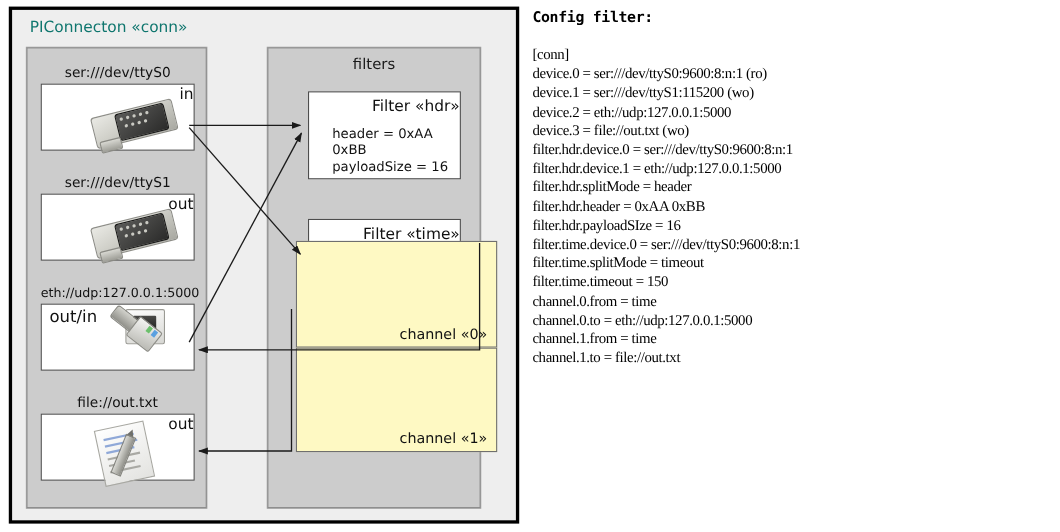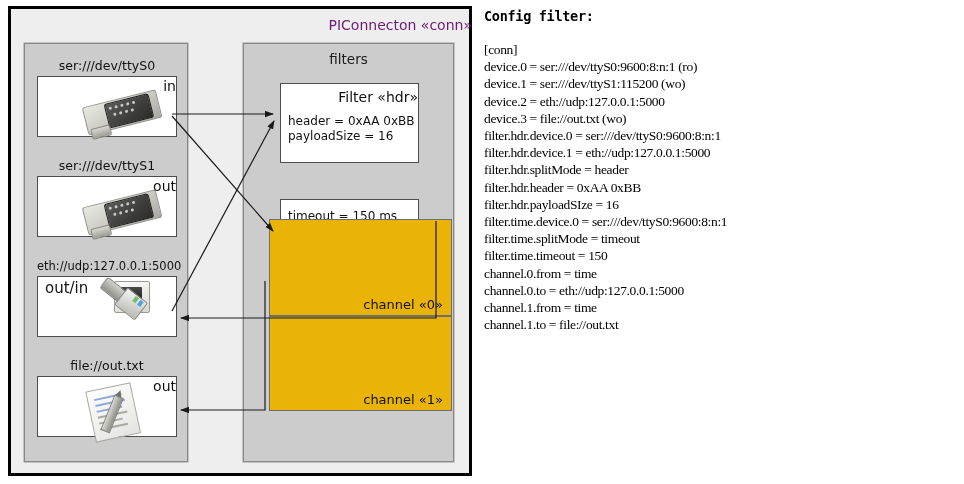--- a/index.html
+++ b/index.html
@@ -8,31 +8,31 @@
     font-family:"DejaVu Sans","Liberation Sans",sans-serif;
     -webkit-font-smoothing:antialiased;
   }
 
   
   #diagram{
     position:absolute;left:8px;top:6px;width:464px;height:470px;
     background:#eeeeee;border:3px solid #000000;box-sizing:border-box;
   }
   #diagram-title{
-    position:absolute;left:3px;top:8px;width:100%;text-align:right;
-    font-size:14px;color:#701a75;
+    position:absolute;left:16px;top:8px;width:100%;text-align:left;
+    font-size:14px;color:#0f766e;
   }
 
   .panel{
     position:absolute;background:#cccccc;
     border:1px solid #888888;box-sizing:border-box;
     box-shadow:0 0 0 0.5px #9a9a9a;
   }
   #devices-panel{left:13px;top:34px;width:164px;height:419px;}
-  #filters-panel{left:232px;top:34px;width:211px;height:419px;}
+  #filters-panel{left:232px;top:34px;width:194px;height:419px;}
   #filters-title{
     position:absolute;left:0;top:7px;width:100%;text-align:center;
     font-size:13.5px;color:#1a1a1a;
   }
 
   
   .dev-group{position:absolute;left:12px;width:140px;}
   .dev-label{
     font-size:12.5px;color:#111;text-align:center;
     white-space:nowrap;line-height:16px;
@@ -143,26 +143,26 @@
 
   
   .filter-box{
     position:absolute;background:#ffffff;border:1.5px solid #4d4d4d;
     box-sizing:border-box;
   }
   .filter-title{
     text-align:right;font-size:14px;color:#111;margin-top:5px;
   }
   .filter-attrs{
-    margin:9px 0 0 7px;font-size:12px;color:#111;line-height:15px;
+    margin:9px 0 0 21px;font-size:12px;color:#111;line-height:15px;
   }
 
   
   .channel-box{
-    position:absolute;background:#eab308;border:1px solid #6f6f6f;
+    position:absolute;background:#fef9c3;border:1px solid #6f6f6f;
     box-sizing:border-box;
   }
   .channel-label{
     position:absolute;right:8px;bottom:3px;font-size:13px;color:#111;
     white-space:nowrap;
   }
 
   #edges{position:absolute;left:0;top:0;width:464px;height:470px;pointer-events:none;}
 
   
@@ -286,20 +286,21 @@
 
     <div class="filter-box" style="left:36px;top:39px;width:139px;height:80px;">
       <div class="filter-title">Filter «hdr»</div>
       <div class="filter-attrs">
         <div>header = 0xAA 0xBB</div>
         <div>payloadSize = 16</div>
       </div>
     </div>
 
     <div class="filter-box" style="left:36px;top:155px;width:139px;height:74px;">
+      <div class="filter-title">Filter «time»</div>
       <div class="filter-attrs">
         <div>timeout = 150 ms</div>
       </div>
     </div>
 
     <div class="channel-box" style="left:25px;top:175px;width:183px;height:97px;">
       <div class="channel-label">channel «0»</div>
     </div>
 
     <div class="channel-box" style="left:25px;top:272px;width:183px;height:95px;padding-left:33px;">

